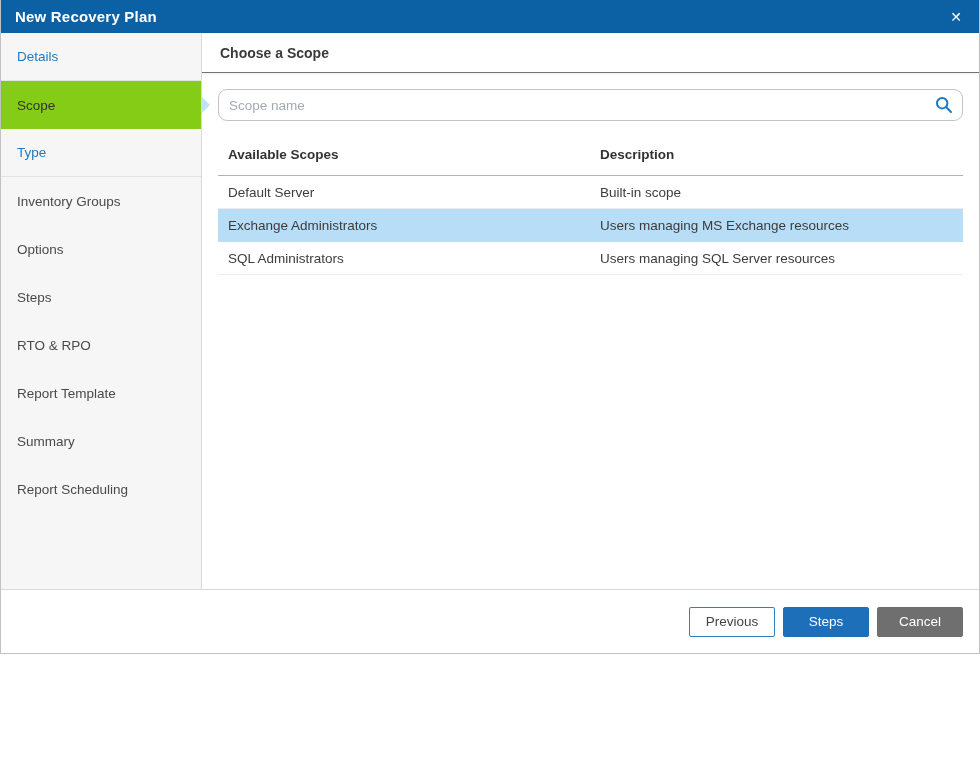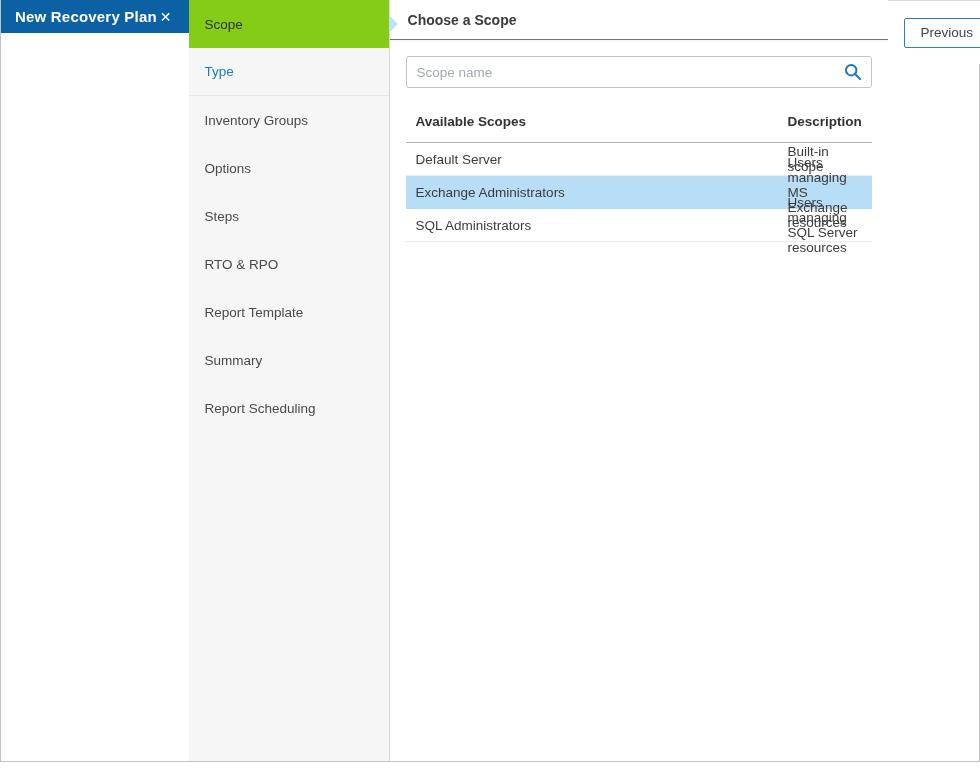--- a/index.html
+++ b/index.html
@@ -5,22 +5,22 @@
   * { box-sizing: border-box; }
   html, body { margin: 0; padding: 0; }
   body {
     width: 980px; height: 770px;
     font-family: "Liberation Sans", "DejaVu Sans", sans-serif;
     background: #ffffff;
     color: #3c3c3c;
     overflow: hidden;
   }
   .dialog {
-    width: 980px; height: 762px;
-    display: flex; flex-direction: row;
+    width: 980px; height: 654px;
+    display: flex; flex-direction: column;
     border: 1px solid #c2c2c2; border-top: none;
   }
 
   
   .titlebar {
     height: 33px; flex: none;
     background: #0b61a4;
     color: #ffffff;
     display: flex; align-items: center; justify-content: space-between;
     padding: 0 14px;
@@ -74,21 +74,21 @@
     border-bottom: 1px solid #737373;
     box-shadow: 0 1px 3px rgba(0,0,0,0.07);
     font-weight: 700; font-size: 14px; color: #3a3a3a;
   }
   .content-body { flex: 1; padding: 16px; overflow: hidden; }
 
   
   .searchbox { position: relative; }
   .searchbox input {
     width: 100%; height: 32px;
-    border: 1px solid #c4c4c4; border-radius: 3px;
+    border: 1px solid #c4c4c4; border-radius: 9px;
     padding: 0 38px 0 10px;
     font-size: 13.5px; color: #333;
     font-family: inherit;
     outline: none;
   }
   .searchbox input::placeholder { color: #a3abb2; }
   .search-icon {
     position: absolute; right: 10px; top: 7px;
     width: 18px; height: 18px; cursor: pointer;
   }
@@ -111,22 +111,22 @@
     border-bottom: 1px solid #ececec;
     cursor: pointer;
   }
   .trow.selected { background: #b7ddf7; border-bottom-color: #b7ddf7; }
 
   
   footer {
     height: 64px; flex: none;
     background: #ffffff;
     border-top: 1px solid #d9d9d9;
-    display: flex; align-items: center; 
-    gap: 2px;
+    display: flex; align-items: center; justify-content: flex-end;
+    gap: 8px;
     padding: 0 16px;
   }
   footer button {
     min-width: 86px; height: 30px;
     font-family: inherit; font-size: 13.5px;
     border-radius: 2px;
     cursor: pointer;
   }
   .btn-previous {
     background: #ffffff;
@@ -150,20 +150,23 @@
 <div class="dialog">
 
   <header class="titlebar">
     <span class="title">New Recovery Plan</span>
     <span class="close">✕</span>
   </header>
 
   <div class="body-row">
 
     <nav class="sidebar">
+      <div class="side-item visited">
+        <span>Details</span>
+      </div>
       <div class="side-item active">
         <span>Scope</span>
       </div>
       <div class="side-item visited">
         <span>Type</span>
       </div>
       <div class="side-item">
         <span>Inventory Groups</span>
       </div>
       <div class="side-item">

